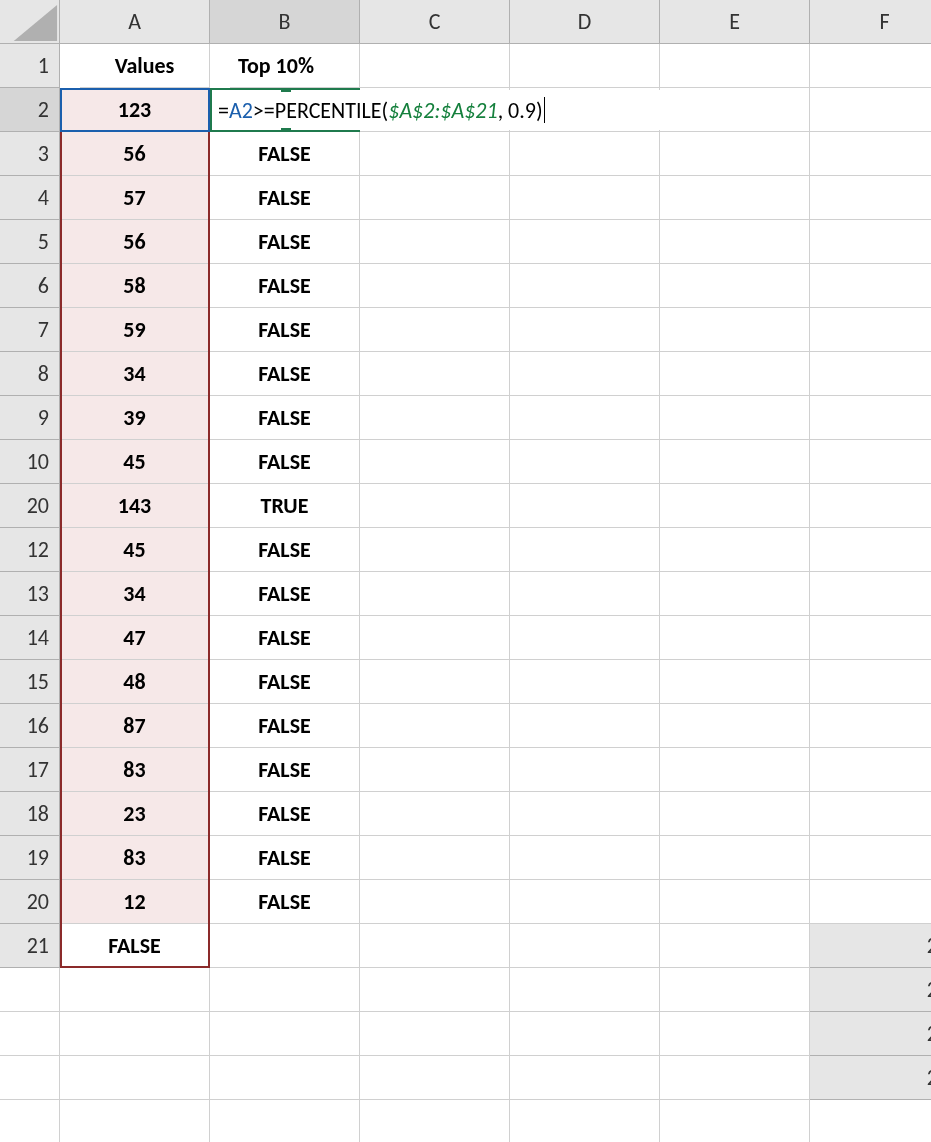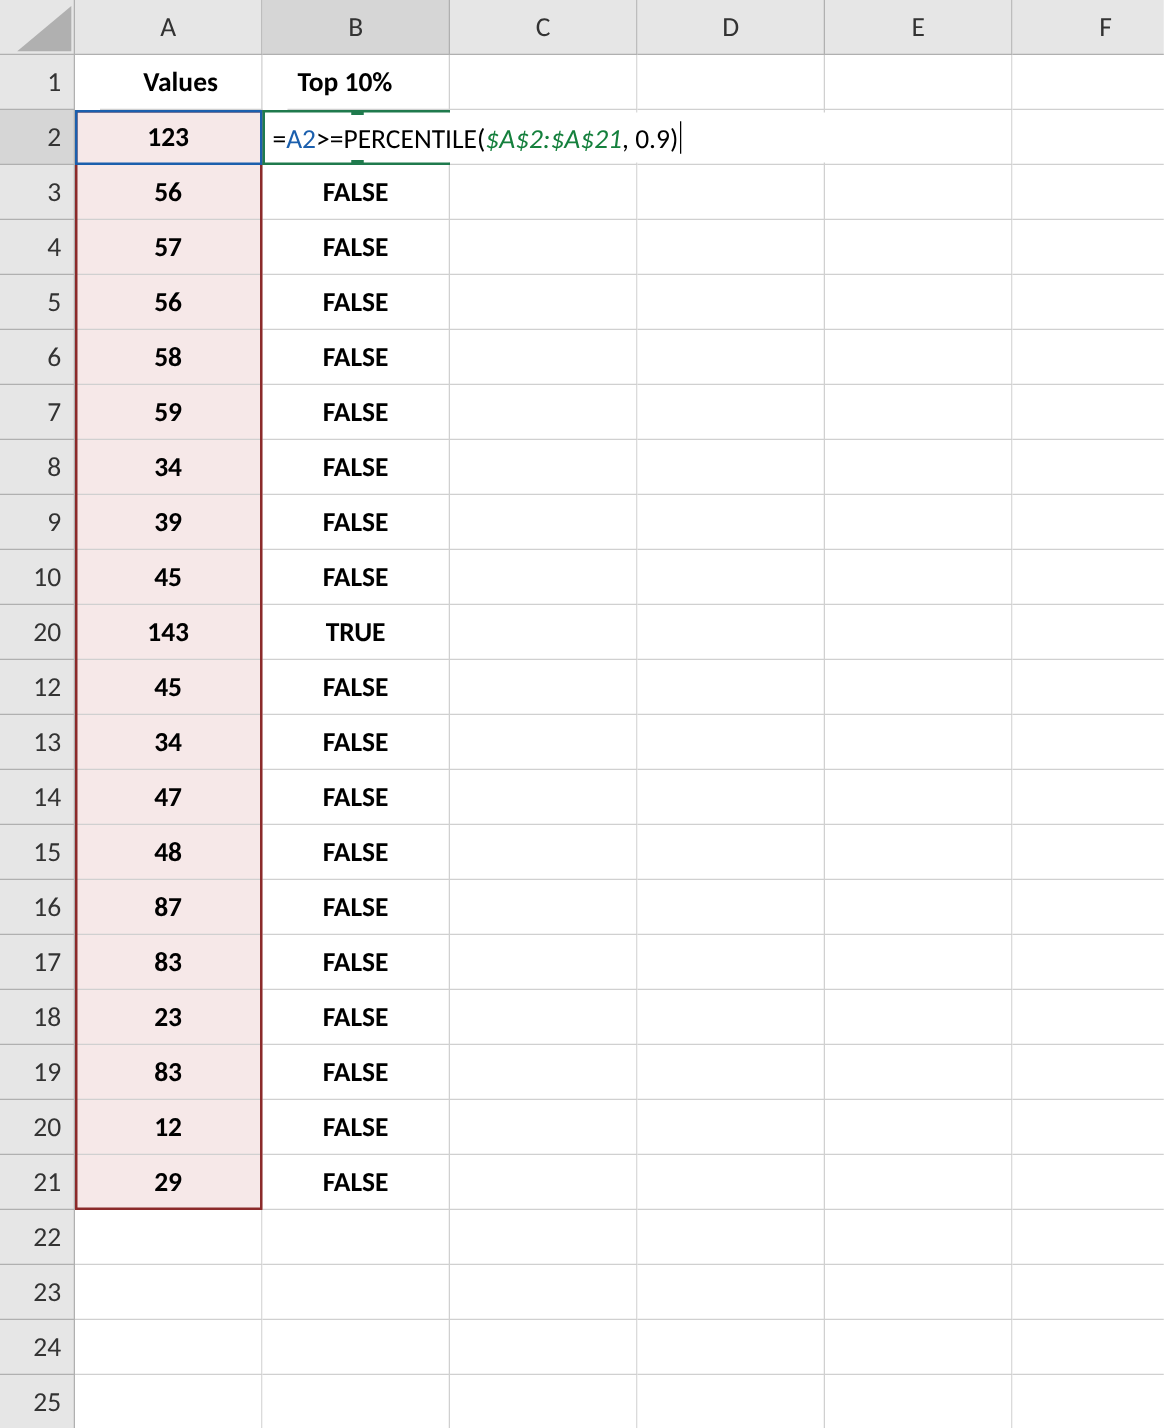--- a/index.html
+++ b/index.html
@@ -269,21 +269,20 @@
     <div class="cell"></div>
     <div class="cell"></div>
     <div class="cell rowhead">20</div>
     <div class="cell center pinkfill">12</div>
     <div class="cell center">FALSE</div>
     <div class="cell"></div>
     <div class="cell"></div>
     <div class="cell"></div>
     <div class="cell"></div>
     <div class="cell rowhead">21</div>
-    <div class="cell center pinkfill">29</div>
     <div class="cell center">FALSE</div>
     <div class="cell"></div>
     <div class="cell"></div>
     <div class="cell"></div>
     <div class="cell"></div>
     <div class="cell rowhead">22</div>
     <div class="cell"></div>
     <div class="cell"></div>
     <div class="cell"></div>
     <div class="cell"></div>

